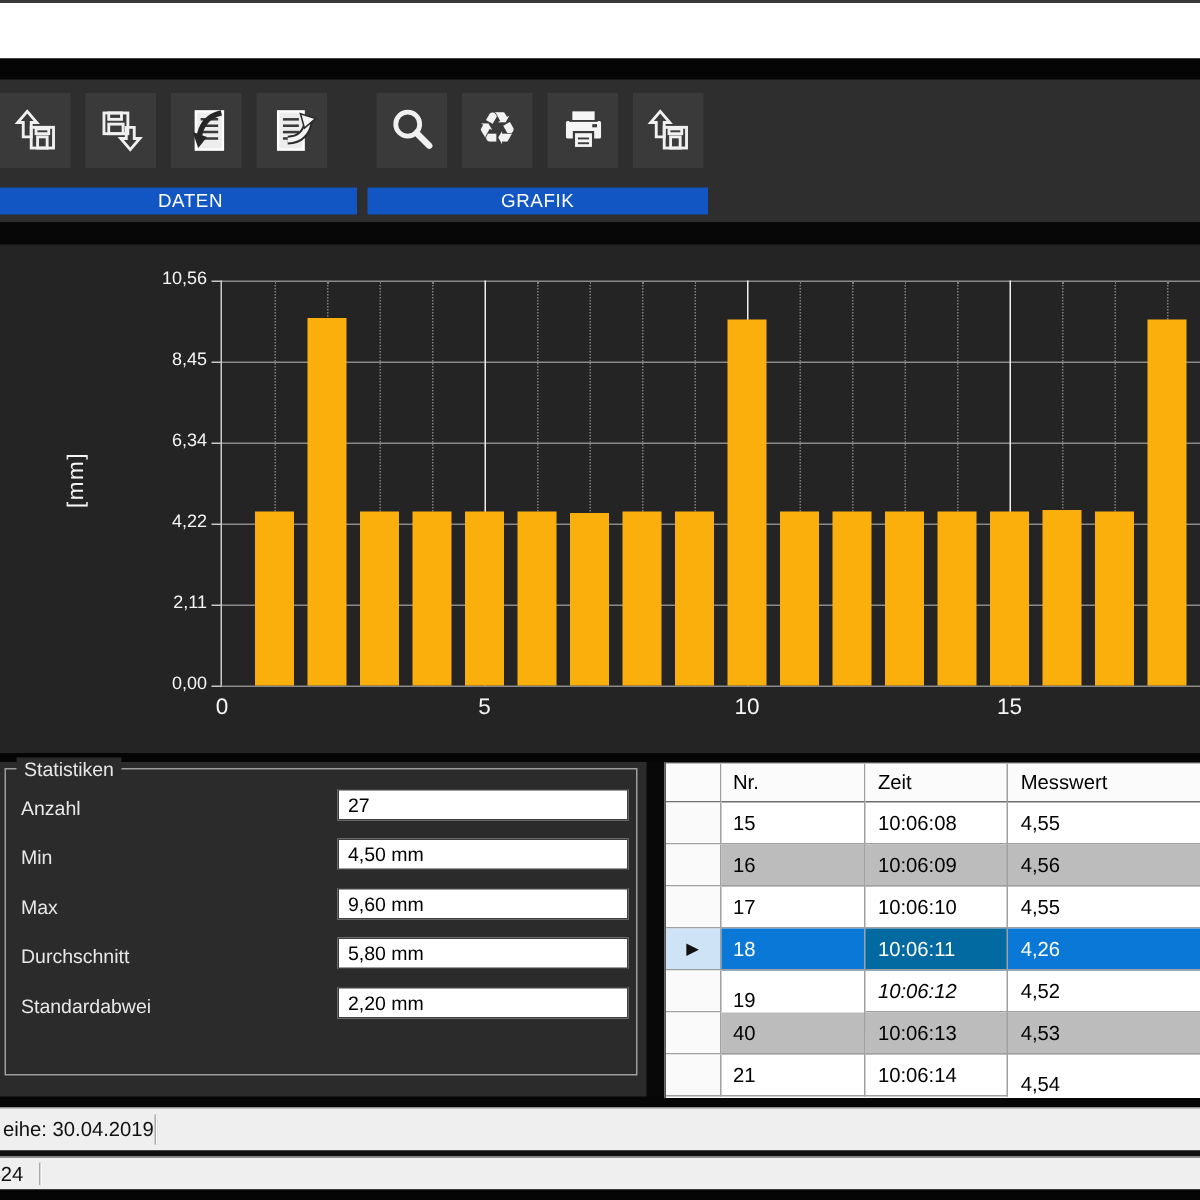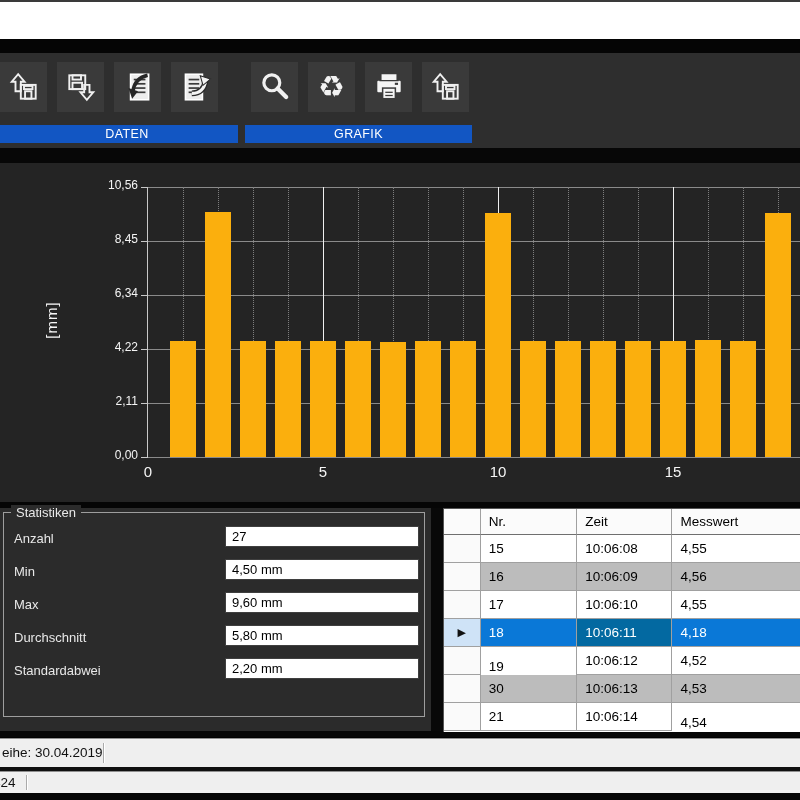--- a/index.html
+++ b/index.html
@@ -287,31 +287,31 @@
         <div class="tcell" style="width: 127px; height: 28px;">17</div>
         <div class="tcell" style="width: 125px; height: 28px;">10:06:10</div>
         <div class="tcell" style="width: 170px; height: 28px;">4,55</div>
       </div>
       <div class="trow" style="height: 28px;">
         <div class="tcell rowhdr" style="width: 49px; height: 28px; background: rgb(207, 227, 247);">
           <span style="color: rgb(17, 17, 17); font-size: 11px;">▶</span>
         </div>
         <div class="tcell" style="width: 127px; height: 28px; background: rgb(10, 120, 215); color: rgb(255, 255, 255);">18</div>
         <div class="tcell" style="width: 125px; height: 28px; background: #0369a1; color: rgb(255, 255, 255);">10:06:11</div>
-        <div class="tcell" style="width: 170px; height: 28px; background: rgb(10, 120, 215); color: rgb(255, 255, 255);">4,18</div>
+        <div class="tcell" style="width: 170px; height: 28px; background: rgb(10, 120, 215); color: rgb(255, 255, 255);">4,26</div>
       </div>
       <div class="trow" style="height: 28px;">
         <div class="tcell rowhdr" style="width: 49px; height: 28px;"></div>
         <div class="tcell" style="width: 127px; height: 40px;">19</div>
-        <div class="tcell" style="width: 125px; height: 28px;">10:06:12</div>
+        <div class="tcell" style="width: 125px; height: 28px; font-style: italic;">10:06:12</div>
         <div class="tcell" style="width: 170px; height: 28px;">4,52</div>
       </div>
       <div class="trow" style="height: 28px;">
         <div class="tcell rowhdr" style="width: 49px; height: 28px;"></div>
-        <div class="tcell" style="width: 127px; height: 28px; background: rgb(188, 188, 188);">30</div>
+        <div class="tcell" style="width: 127px; height: 28px; background: rgb(188, 188, 188);">40</div>
         <div class="tcell" style="width: 125px; height: 28px; background: rgb(188, 188, 188);">10:06:13</div>
         <div class="tcell" style="width: 170px; height: 28px; background: rgb(188, 188, 188);">4,53</div>
       </div>
       <div class="trow" style="height: 28px;">
         <div class="tcell rowhdr" style="width: 49px; height: 28px;"></div>
         <div class="tcell" style="width: 127px; height: 28px;">21</div>
         <div class="tcell" style="width: 125px; height: 28px;">10:06:14</div>
         <div class="tcell" style="width: 170px; height: 40px; text-align: center;">4,54</div>
       </div>
     </div>

